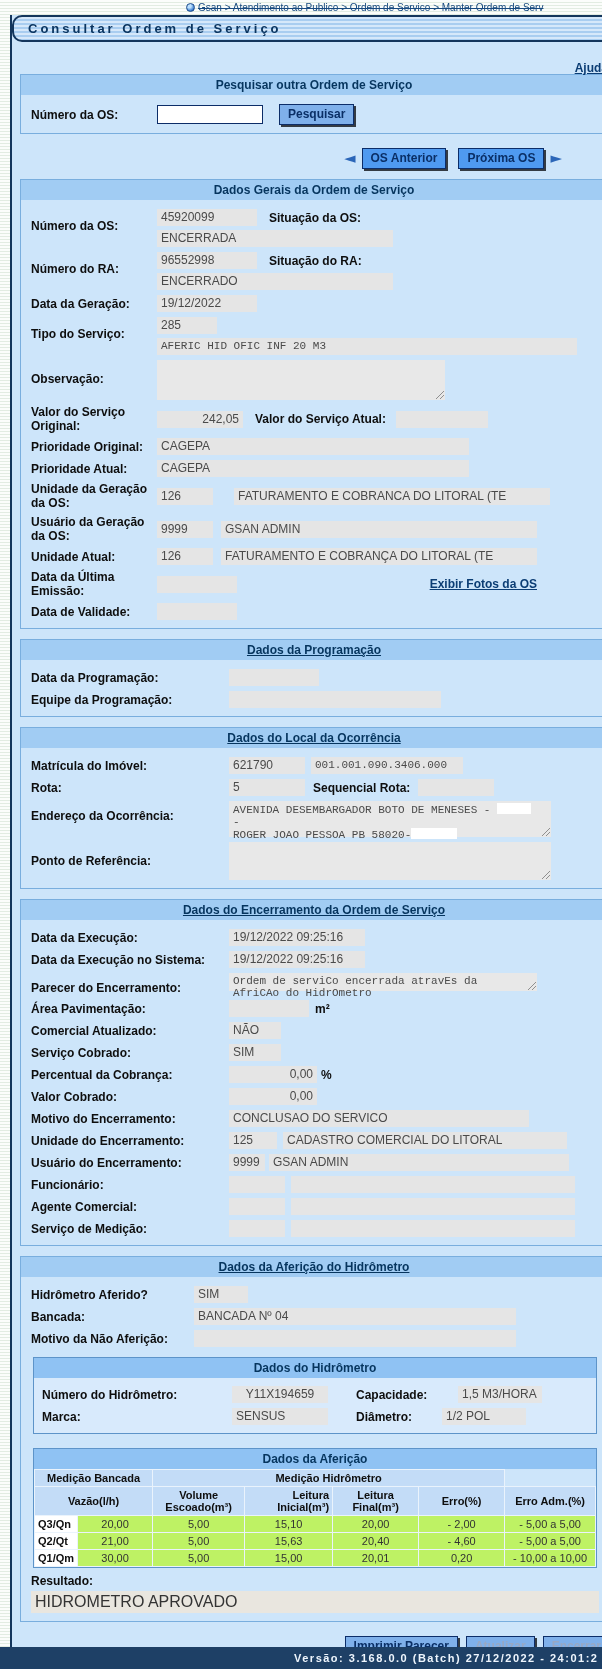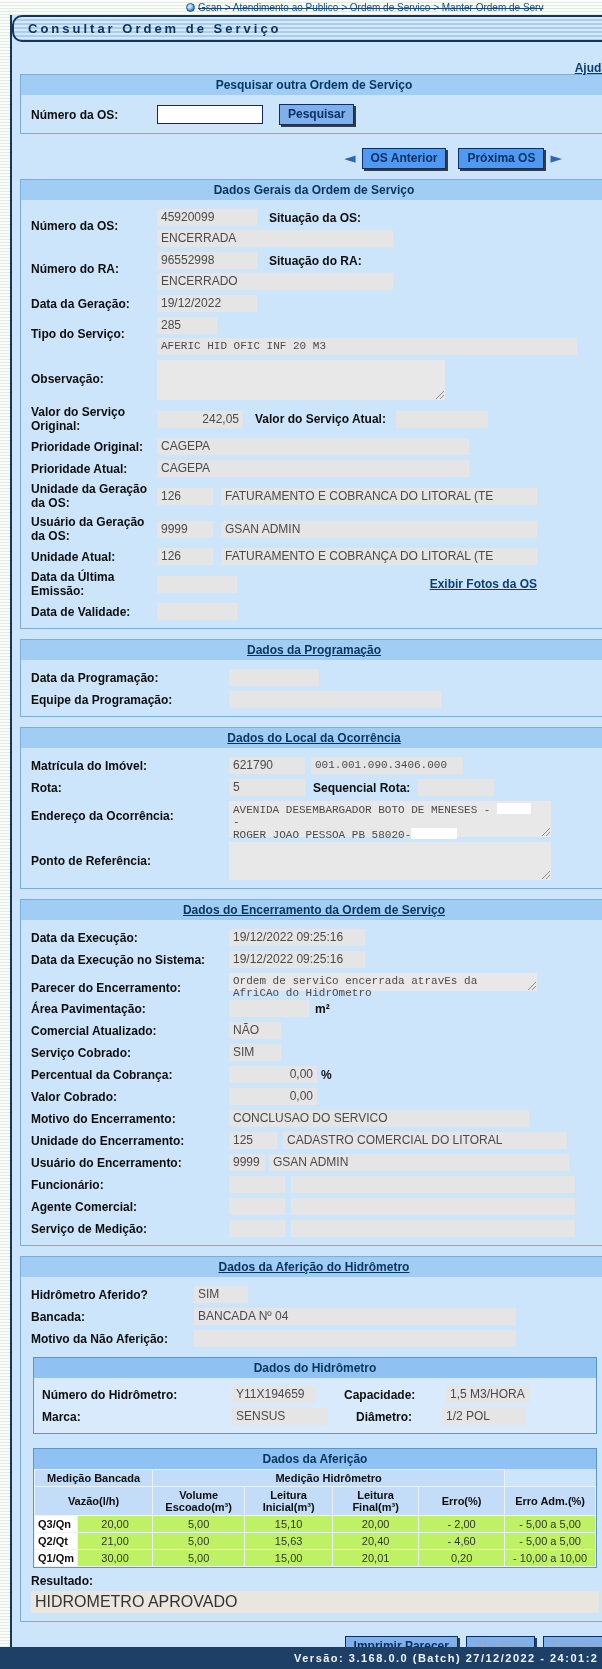--- a/index.html
+++ b/index.html
@@ -177,21 +177,21 @@
         <span class="lbl lw130">Prioridade Original:</span>
         <span class="box" style="width:312px;">CAGEPA</span>
       </div>
       <div class="frow">
         <span class="lbl lw130">Prioridade Atual:</span>
         <span class="box" style="width:312px;">CAGEPA</span>
       </div>
       <div class="frow">
         <span class="lbl lw130">Unidade da Geração da OS:</span>
         <span class="box" style="width:56px;">126</span>
-        <span class="box" style="width:316px;margin-left:8px;">FATURAMENTO E COBRANCA DO LITORAL (TE</span>
+        <span class="box" style="width:316px;margin-left:21px;">FATURAMENTO E COBRANCA DO LITORAL (TE</span>
       </div>
       <div class="frow">
         <span class="lbl lw130">Usuário da Geração da OS:</span>
         <span class="box" style="width:56px;">9999</span>
         <span class="box" style="width:316px;margin-left:8px;">GSAN ADMIN</span>
       </div>
       <div class="frow">
         <span class="lbl lw130">Unidade Atual:</span>
         <span class="box" style="width:56px;">126</span>
         <span class="box" style="width:316px;margin-left:8px;">FATURAMENTO E COBRANÇA DO LITORAL (TE</span>
@@ -338,21 +338,21 @@
       <div class="frow">
         <span class="lbl lw165">Motivo da Não Aferição:</span>
         <span class="box" style="width:322px;"></span>
       </div>
 
       <div class="inner">
         <div class="inner-hd">Dados do Hidrômetro</div>
         <div class="inner-body">
           <div class="frow" style="margin-top:2px;">
             <span class="lbl lw185">Número do Hidrômetro:</span>
-            <span class="box" style="width:84px;">Y11X194659</span>
+            <span class="box" style="width:96px;text-align:center;">Y11X194659</span>
             <span class="lbl" style="margin-left:28px;flex:0 0 86px;">Capacidade:</span>
             <span class="box" style="width:84px;margin-left:16px;">1,5 M3/HORA</span>
           </div>
           <div class="frow">
             <span class="lbl lw185">Marca:</span>
             <span class="box" style="width:96px;">SENSUS</span>
             <span class="lbl" style="margin-left:28px;flex:0 0 86px;">Diâmetro:</span>
             <span class="box" style="width:84px;">1/2 POL</span>
           </div>
         </div>
@@ -362,21 +362,21 @@
         <div class="inner-hd">Dados da Aferição</div>
         <table class="afer">
           <tbody>
               <tr>
             <th colspan="2">Medição Bancada</th>
             <th colspan="4">Medição Hidrômetro</th>
           </tr>
           <tr>
             <th colspan="2" style="width:110px;">Vazão(l/h)</th>
             <th style="width:92px;">Volume Escoado(m³)</th>
-            <th style="width:88px;">Leitura Inicial(m³)</th>
+            <th style="width:88px;text-align:right;">Leitura Inicial(m³)</th>
             <th style="width:86px;">Leitura Final(m³)</th>
             <th style="width:86px;">Erro(%)</th>
             <th>Erro Adm.(%)</th>
           </tr>
           <tr>
             <td class="rowlbl" style="width:42px;">Q3/Qn</td>
             <td>20,00</td>
             <td>5,00</td>
             <td>15,10</td>
             <td>20,00</td>

